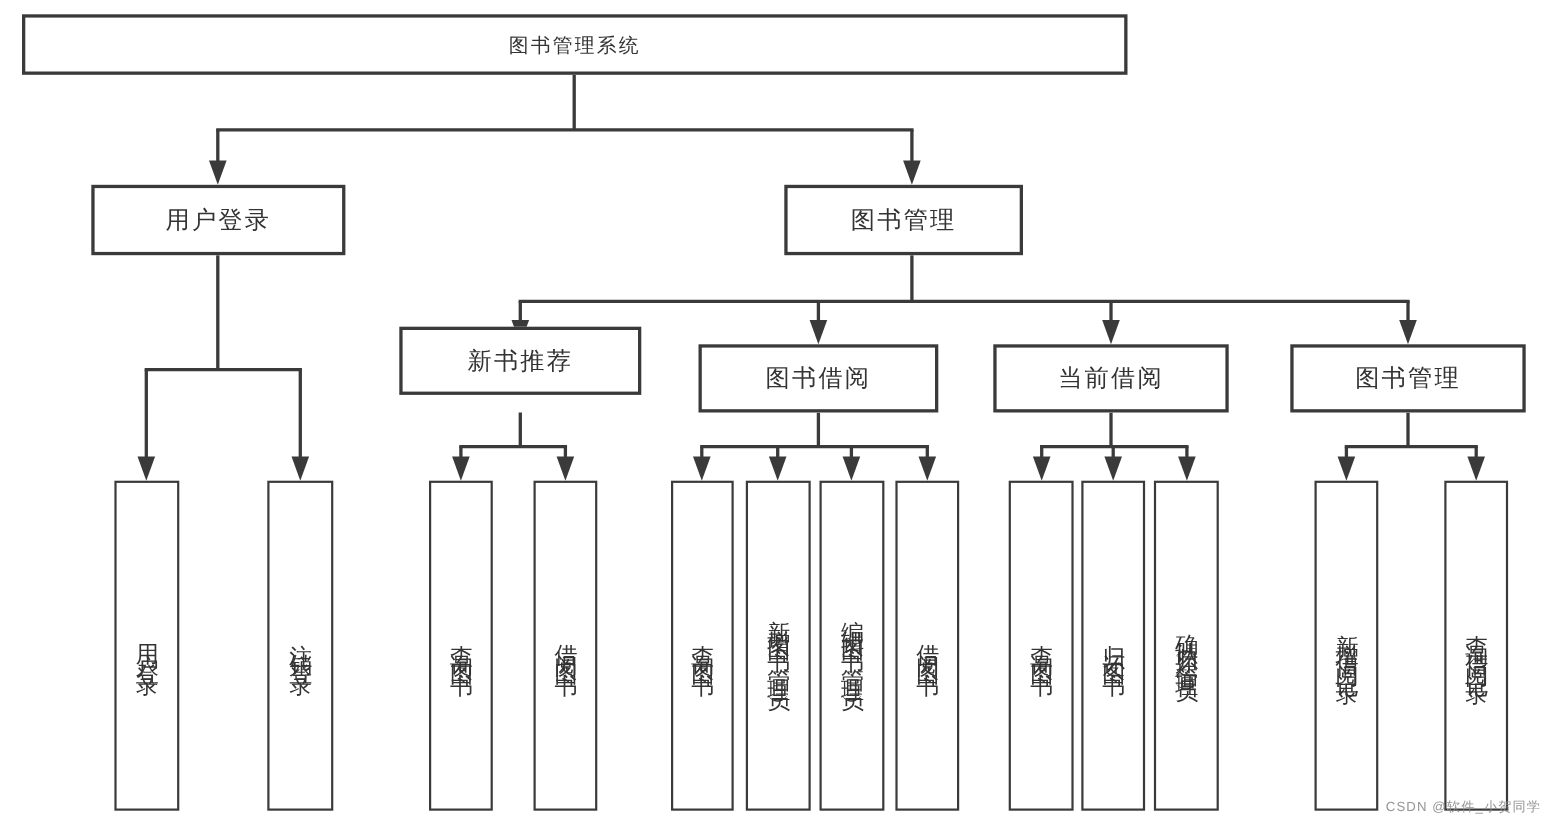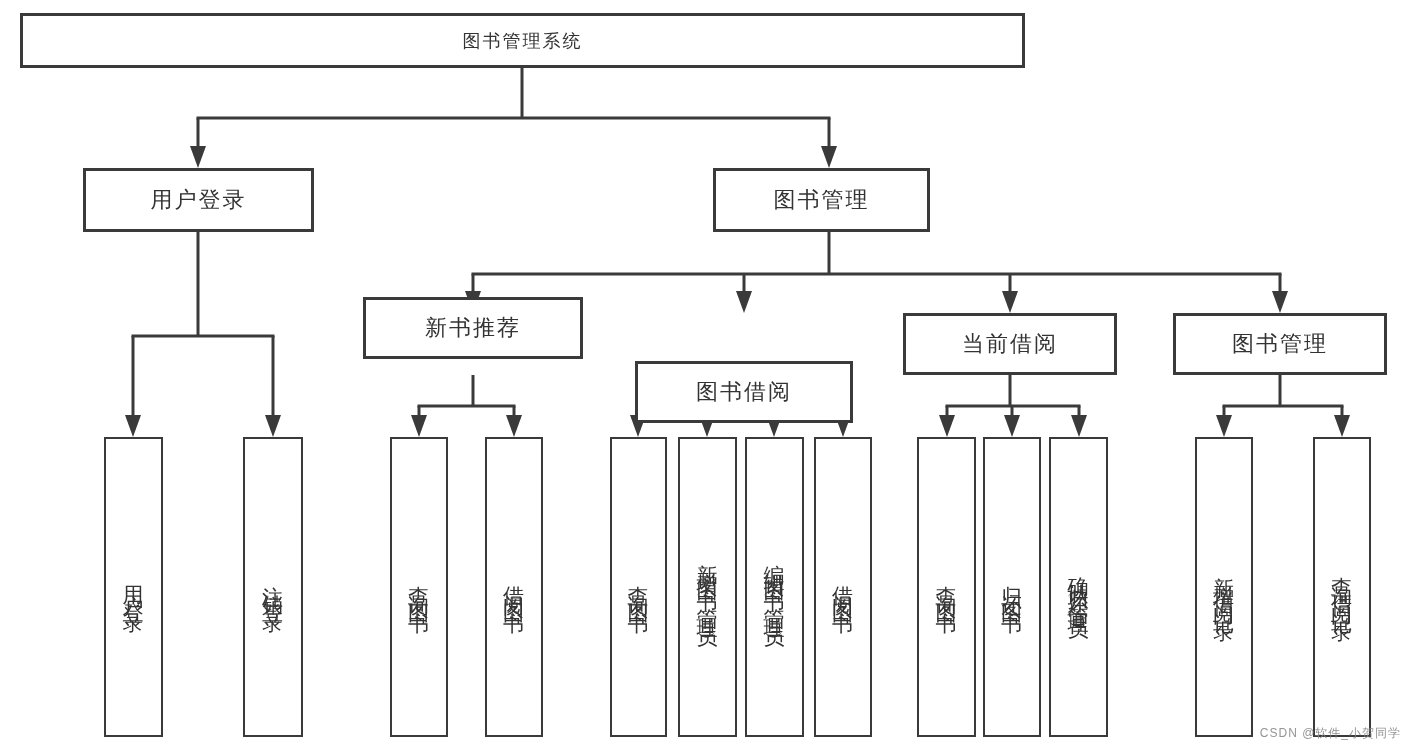--- a/index.html
+++ b/index.html
@@ -120,21 +120,21 @@
   <div class="node branch" style="left:83px;top:168px;width:231px;height:64px;">
     <span>用户登录</span>
   </div>
   <div class="node branch" style="left:713px;top:168px;width:217px;height:64px;">
     <span>图书管理</span>
   </div>
 
   <div class="node branch" style="left:363px;top:297px;width:220px;height:62px;">
     <span>新书推荐</span>
   </div>
-  <div class="node branch" style="left:635px;top:313px;width:218px;height:62px;margin-top:48px;">
+  <div class="node branch" style="left:635px;top:313px;width:218px;height:62px;">
     <span>图书借阅</span>
   </div>
   <div class="node branch" style="left:903px;top:313px;width:214px;height:62px;justify-content:center;">
     <span>当前借阅</span>
   </div>
   <div class="node branch" style="left:1173px;top:313px;width:214px;height:62px;">
     <span>图书管理</span>
   </div>
 
   <div class="node leaf" style="left:104px;top:437px;width:59px;height:300px;">

